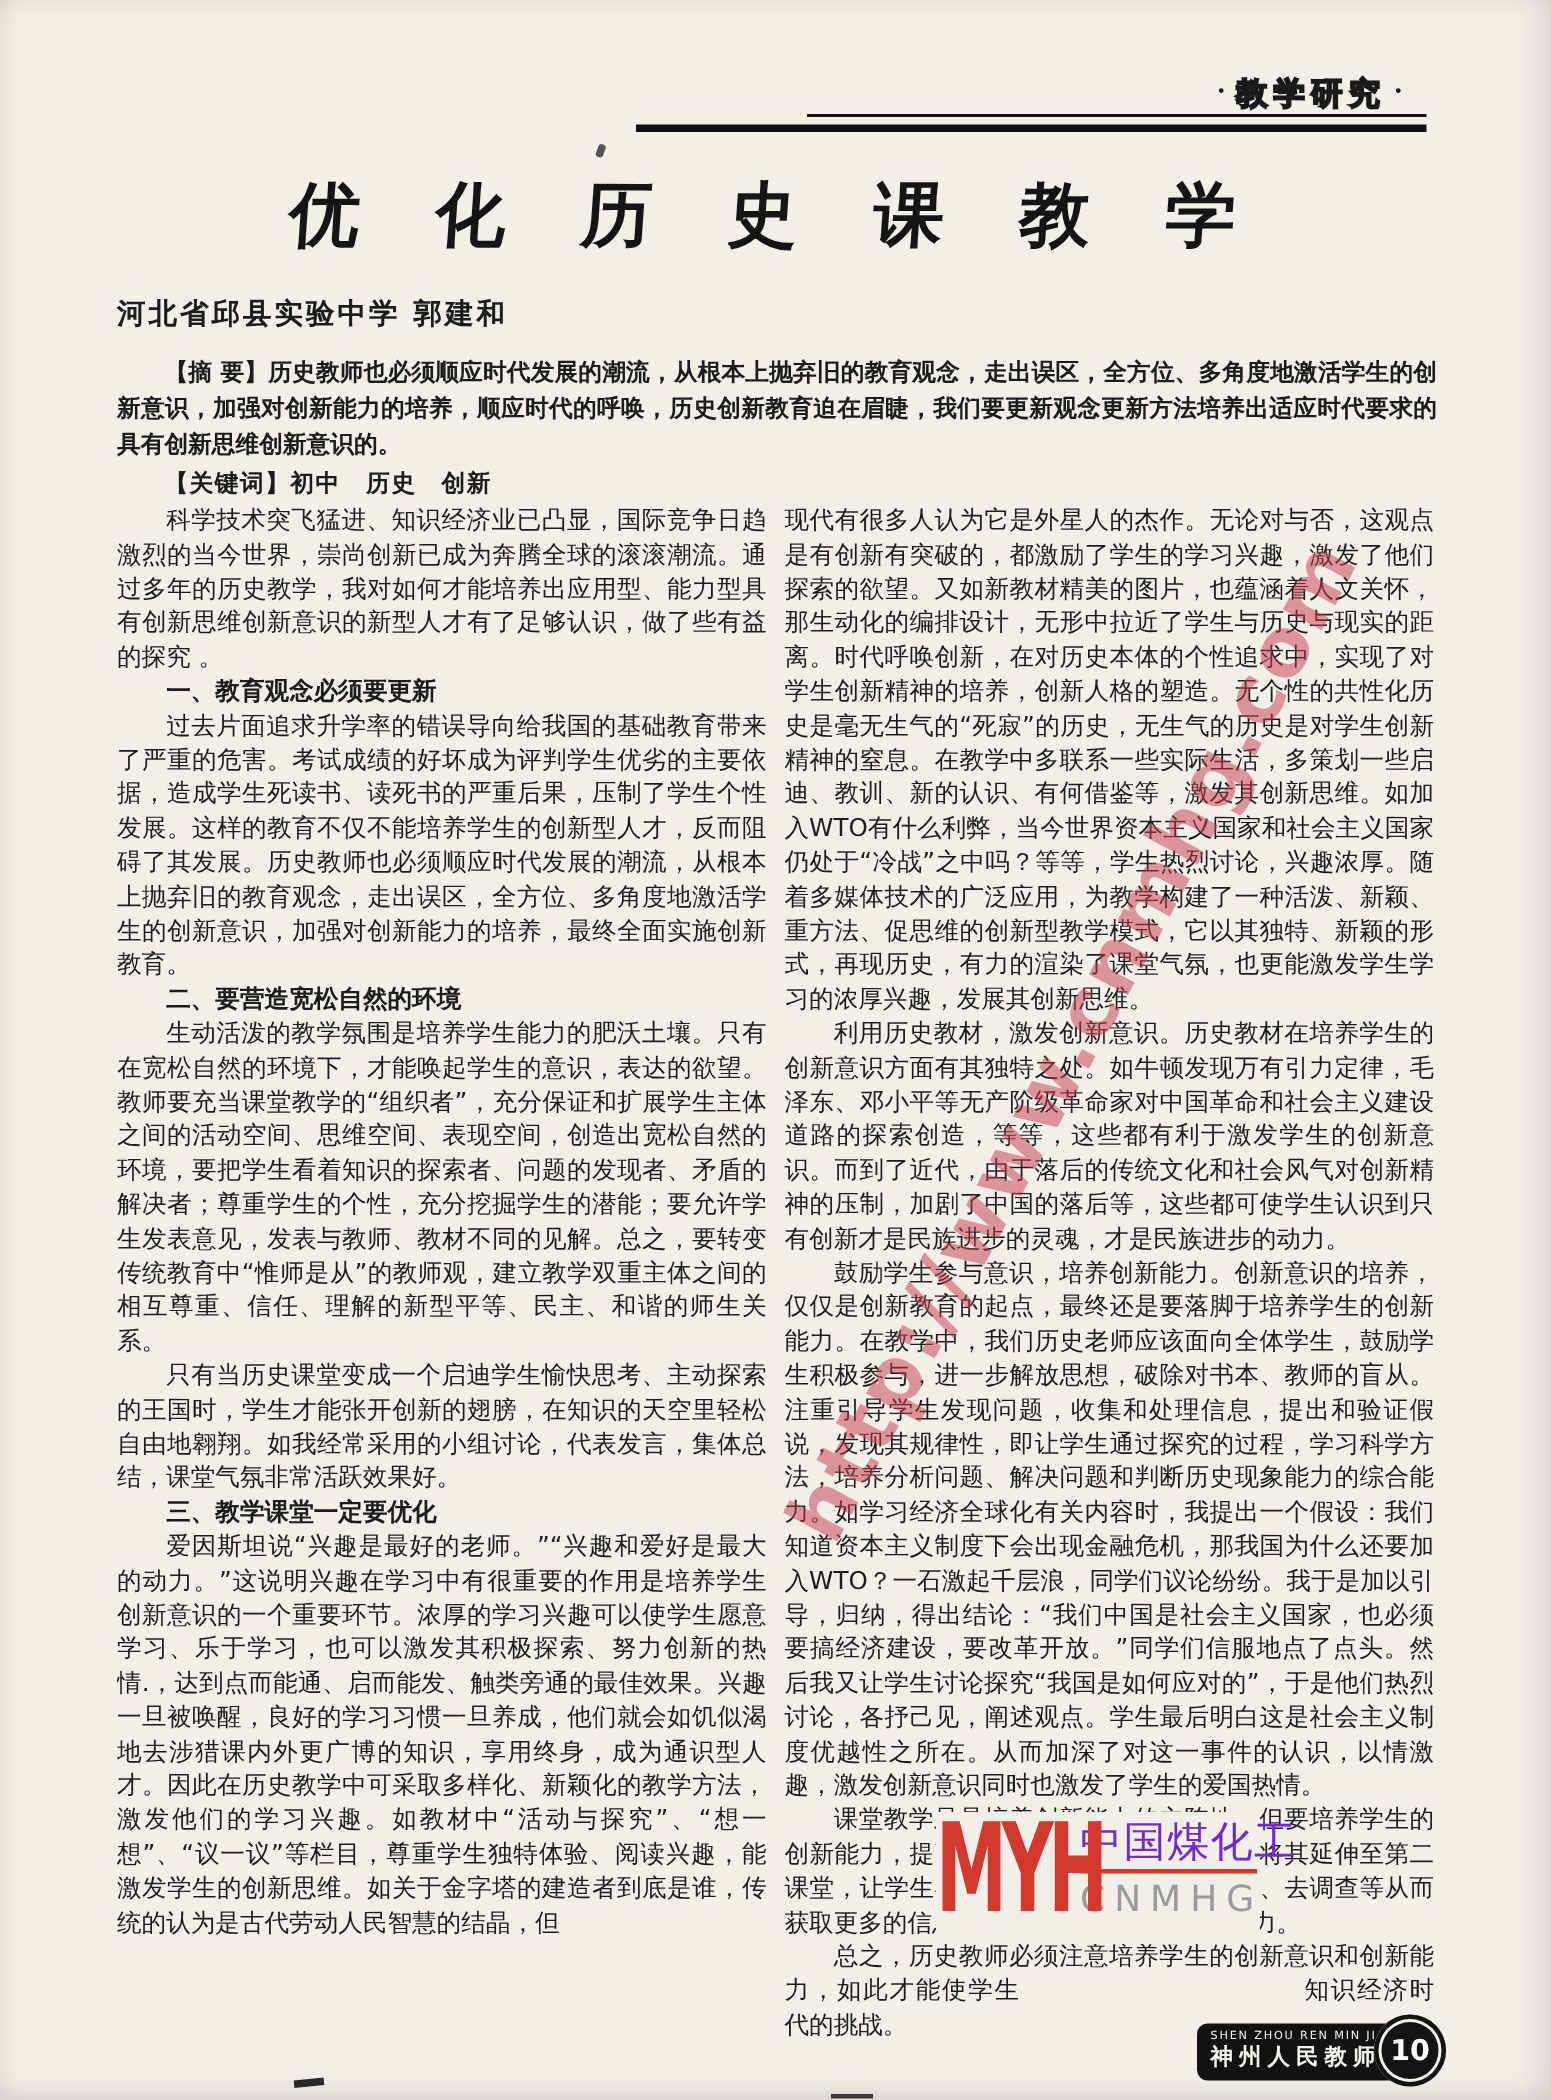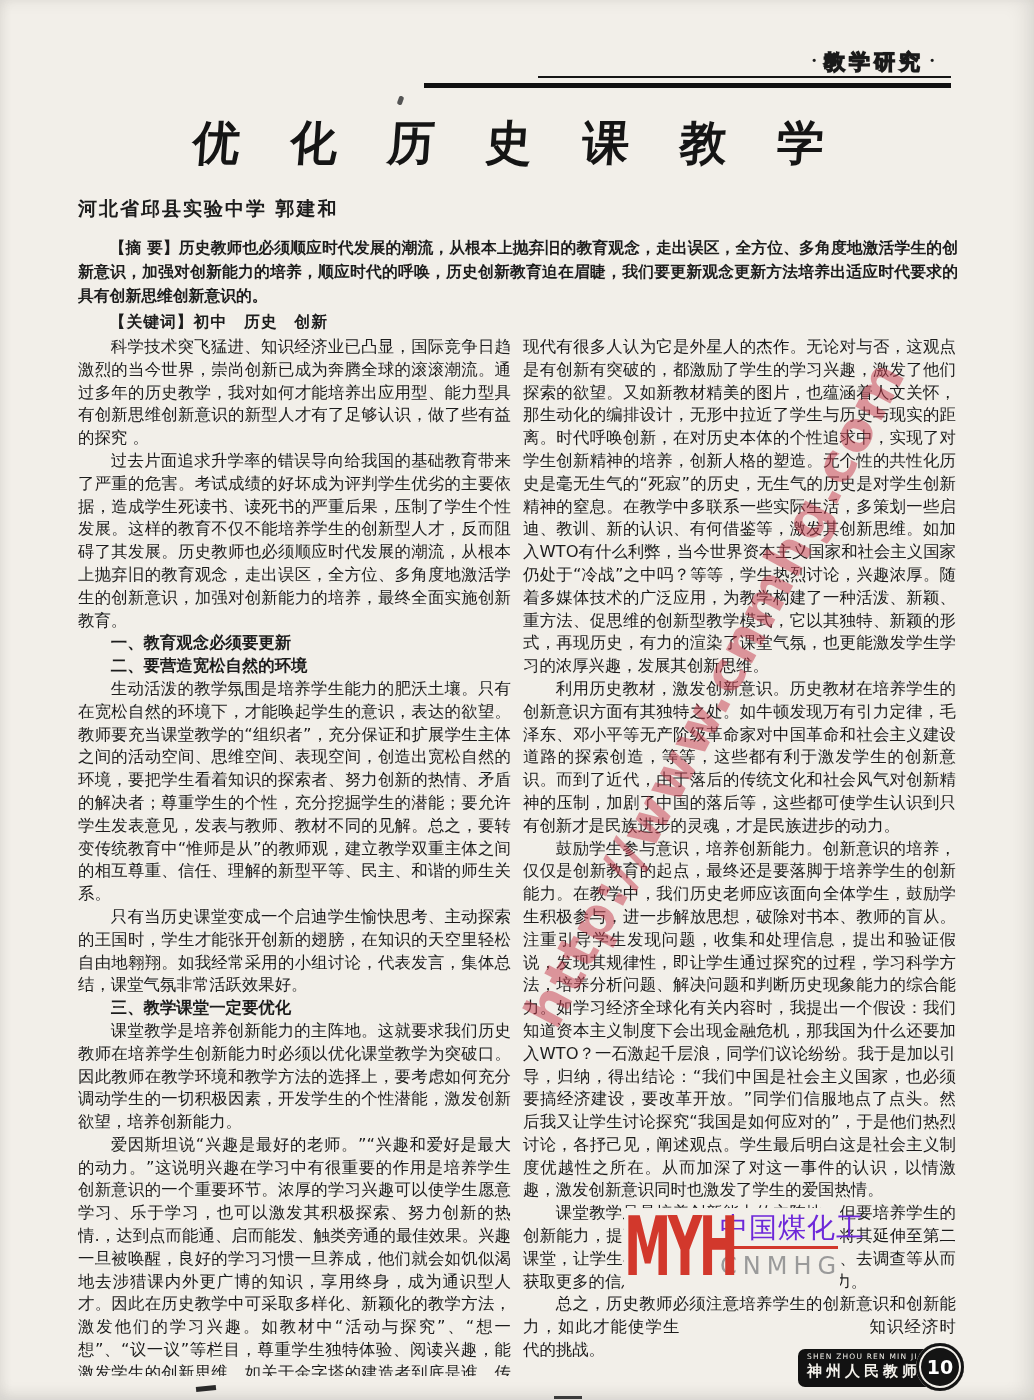--- a/index.html
+++ b/index.html
@@ -121,27 +121,26 @@
   <div class="byline">河北省邱县实验中学 郭建和</div>
 
   <div class="abstract-block">
     <p class="abs-p"><span>【摘 要】</span><span>历史教师也必须顺应时代发展的潮流，从根本上抛弃旧的教育观念，走出误区，全方位、多角度地激活学生的创新意识，加强对创新能力的培养，顺应时代的呼唤，历史创新教育迫在眉睫，我们要更新观念更新方法培养出适应时代要求的具有创新思维创新意识的。</span></p>
     <p class="kw"><span>【关键词】</span><span>初中　历史　创新</span></p>
   </div>
 
   <div class="columns">
     <div class="col" id="col-left">
         <p class="pline para">科学技术突飞猛进、知识经济业已凸显，国际竞争日趋激烈的当今世界，崇尚创新已成为奔腾全球的滚滚潮流。通过多年的历史教学，我对如何才能培养出应用型、能力型具有创新思维创新意识的新型人才有了足够认识，做了些有益的探究 。</p>
+        <p class="pline heading">一、教育观念必须要更新</p>
         <p class="pline para">过去片面追求升学率的错误导向给我国的基础教育带来了严重的危害。考试成绩的好坏成为评判学生优劣的主要依据，造成学生死读书、读死书的严重后果，压制了学生个性发展。这样的教育不仅不能培养学生的创新型人才，反而阻碍了其发展。历史教师也必须顺应时代发展的潮流，从根本上抛弃旧的教育观念，走出误区，全方位、多角度地激活学生的创新意识，加强对创新能力的培养，最终全面实施创新教育。</p>
-        <p class="pline heading">一、教育观念必须要更新</p>
         <p class="pline heading">二、要营造宽松自然的环境</p>
-        <p class="pline para">生动活泼的教学氛围是培养学生能力的肥沃土壤。只有在宽松自然的环境下，才能唤起学生的意识，表达的欲望。教师要充当课堂教学的“组织者”，充分保证和扩展学生主体之间的活动空间、思维空间、表现空间，创造出宽松自然的环境，要把学生看着知识的探索者、努力创新的热情、矛盾的解决者；尊重学生的个性，充分挖掘学生的潜能；要允许学生发表意见，发表与教师、教材不同的见解。总之，要转变传统教育中“惟师是从”的教师观，建立教学双重主体之间的相互尊重、信任、理解的新型平等、民主、和谐的师生关系。</p>
+        <p class="pline para">生动活泼的教学氛围是培养学生能力的肥沃土壤。只有在宽松自然的环境下，才能唤起学生的意识，表达的欲望。教师要充当课堂教学的“组织者”，充分保证和扩展学生主体之间的活动空间、思维空间、表现空间，创造出宽松自然的环境，要把学生看着知识的探索者、问题的发现者、矛盾的解决者；尊重学生的个性，充分挖掘学生的潜能；要允许学生发表意见，发表与教师、教材不同的见解。总之，要转变传统教育中“惟师是从”的教师观，建立教学双重主体之间的相互尊重、信任、理解的新型平等、民主、和谐的师生关系。</p>
         <p class="pline para">只有当历史课堂变成一个启迪学生愉快思考、主动探索的王国时，学生才能张开创新的翅膀，在知识的天空里轻松自由地翱翔。如我经常采用的小组讨论，代表发言，集体总结，课堂气氛非常活跃效果好。</p>
         <p class="pline heading">三、教学课堂一定要优化</p>
-        <p class="pline para">课堂教学是培养创新能力的主阵地。这就要求我们历史教师在培养学生创新能力时必须以优化课堂教学为突破口。因此教师在教学环境和教学方法的选择上，要考虑如何充分调动学生的一切积极因素，开发学生的个性潜能，激发创新欲望，培养创新能力。</p>
         <p class="pline para">爱因斯坦说“兴趣是最好的老师。”“兴趣和爱好是最大的动力。”这说明兴趣在学习中有很重要的作用是培养学生创新意识的一个重要环节。浓厚的学习兴趣可以使学生愿意学习、乐于学习，也可以激发其积极探索、努力创新的热情.，达到点而能通、启而能发、触类旁通的最佳效果。兴趣一旦被唤醒，良好的学习习惯一旦养成，他们就会如饥似渴地去涉猎课内外更广博的知识，享用终身，成为通识型人才。因此在历史教学中可采取多样化、新颖化的教学方法，激发他们的学习兴趣。如教材中“活动与探究”、“想一想”、“议一议”等栏目，尊重学生独特体验、阅读兴趣，能激发学生的创新思维。如关于金字塔的建造者到底是谁，传统的认为是古代劳动人民智慧的结晶，但</p>
       </div>
     <div class="col" id="col-right">
         <p class="pline para_flush">现代有很多人认为它是外星人的杰作。无论对与否，这观点是有创新有突破的，都激励了学生的学习兴趣，激发了他们探索的欲望。又如新教材精美的图片，也蕴涵着人文关怀，那生动化的编排设计，无形中拉近了学生与历史与现实的距离。时代呼唤创新，在对历史本体的个性追求中，实现了对学生创新精神的培养，创新人格的塑造。无个性的共性化历史是毫无生气的“死寂”的历史，无生气的历史是对学生创新精神的窒息。在教学中多联系一些实际生活，多策划一些启迪、教训、新的认识、有何借鉴等，激发其创新思维。如加入WTO有什么利弊，当今世界资本主义国家和社会主义国家仍处于“冷战”之中吗？等等，学生热烈讨论，兴趣浓厚。随着多媒体技术的广泛应用，为教学构建了一种活泼、新颖、重方法、促思维的创新型教学模式，它以其独特、新颖的形式，再现历史，有力的渲染了课堂气氛，也更能激发学生学习的浓厚兴趣，发展其创新思维。</p>
         <p class="pline para">利用历史教材，激发创新意识。历史教材在培养学生的创新意识方面有其独特之处。如牛顿发现万有引力定律，毛泽东、邓小平等无产阶级革命家对中国革命和社会主义建设道路的探索创造，等等，这些都有利于激发学生的创新意识。而到了近代，由于落后的传统文化和社会风气对创新精神的压制，加剧了中国的落后等，这些都可使学生认识到只有创新才是民族进步的灵魂，才是民族进步的动力。</p>
         <p class="pline para">鼓励学生参与意识，培养创新能力。创新意识的培养，仅仅是创新教育的起点，最终还是要落脚于培养学生的创新能力。在教学中，我们历史老师应该面向全体学生，鼓励学生积极参与，进一步解放思想，破除对书本、教师的盲从。注重引导学生发现问题，收集和处理信息，提出和验证假说，发现其规律性，即让学生通过探究的过程，学习科学方法，培养分析问题、解决问题和判断历史现象能力的综合能力。如学习经济全球化有关内容时，我提出一个假设：我们知道资本主义制度下会出现金融危机，那我国为什么还要加入WTO？一石激起千层浪，同学们议论纷纷。我于是加以引导，归纳，得出结论：“我们中国是社会主义国家，也必须要搞经济建设，要改革开放。”同学们信服地点了点头。然后我又让学生讨论探究“我国是如何应对的”，于是他们热烈讨论，各抒己见，阐述观点。学生最后明白这是社会主义制度优越性之所在。从而加深了对这一事件的认识，以情激趣，激发创新意识同时也激发了学生的爱国热情。</p>
         <p class="pline para">课堂教学虽是培养创新能力的主阵地，但要培养学生的创新能力，提高历史课的教学效果，还应该将其延伸至第二课堂，让学生在社会实践中去参观、去访问、去调查等从而获取更多的信息，以提高学生的创新实践能力。</p>
         <p class="pline para_split"><span>总之，历史教师必须注意培养学生的创新意识和创新能力，如此才能使学生</span><span class="logo-gap"></span><span>知识经济时代的挑战。</span></p>
       </div>
   </div>

